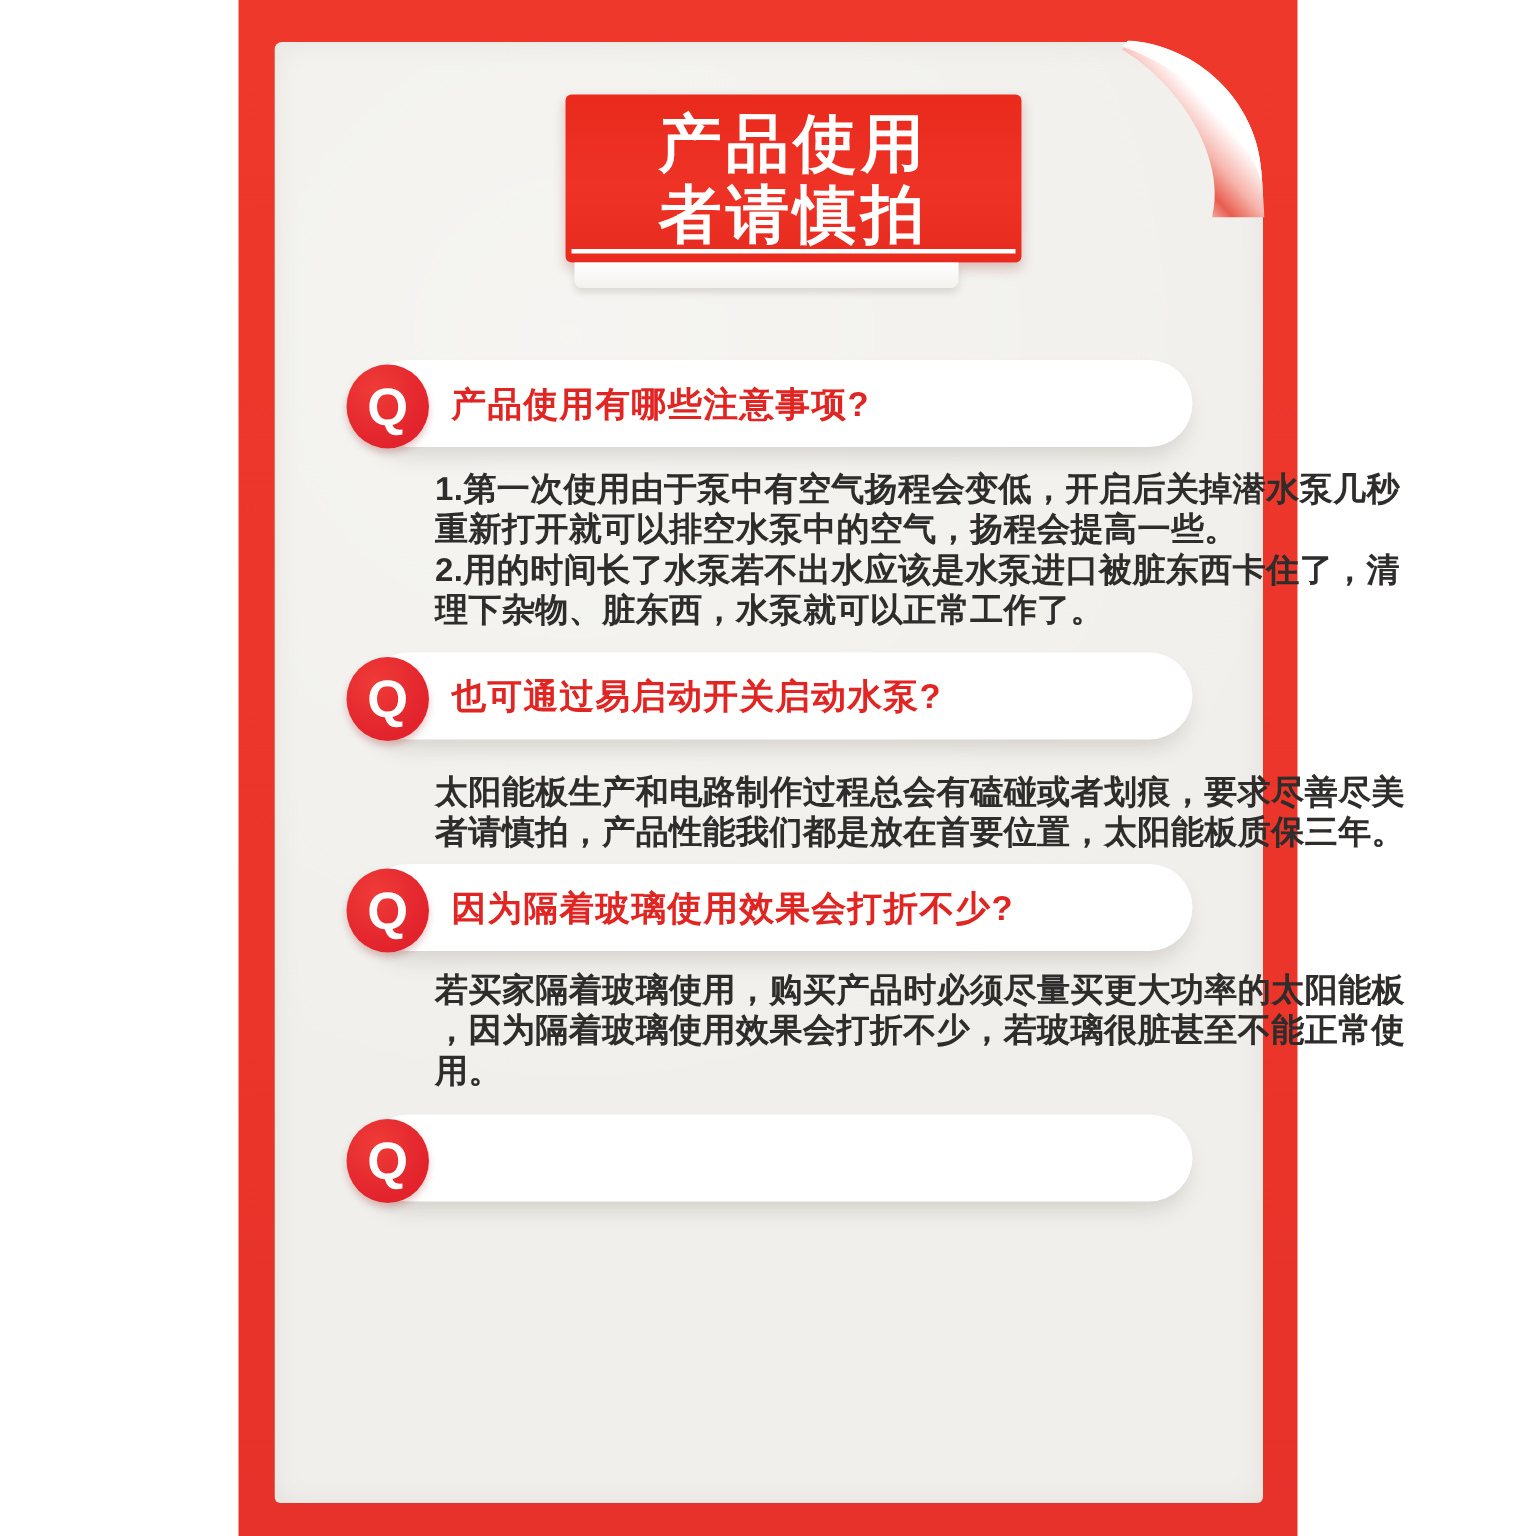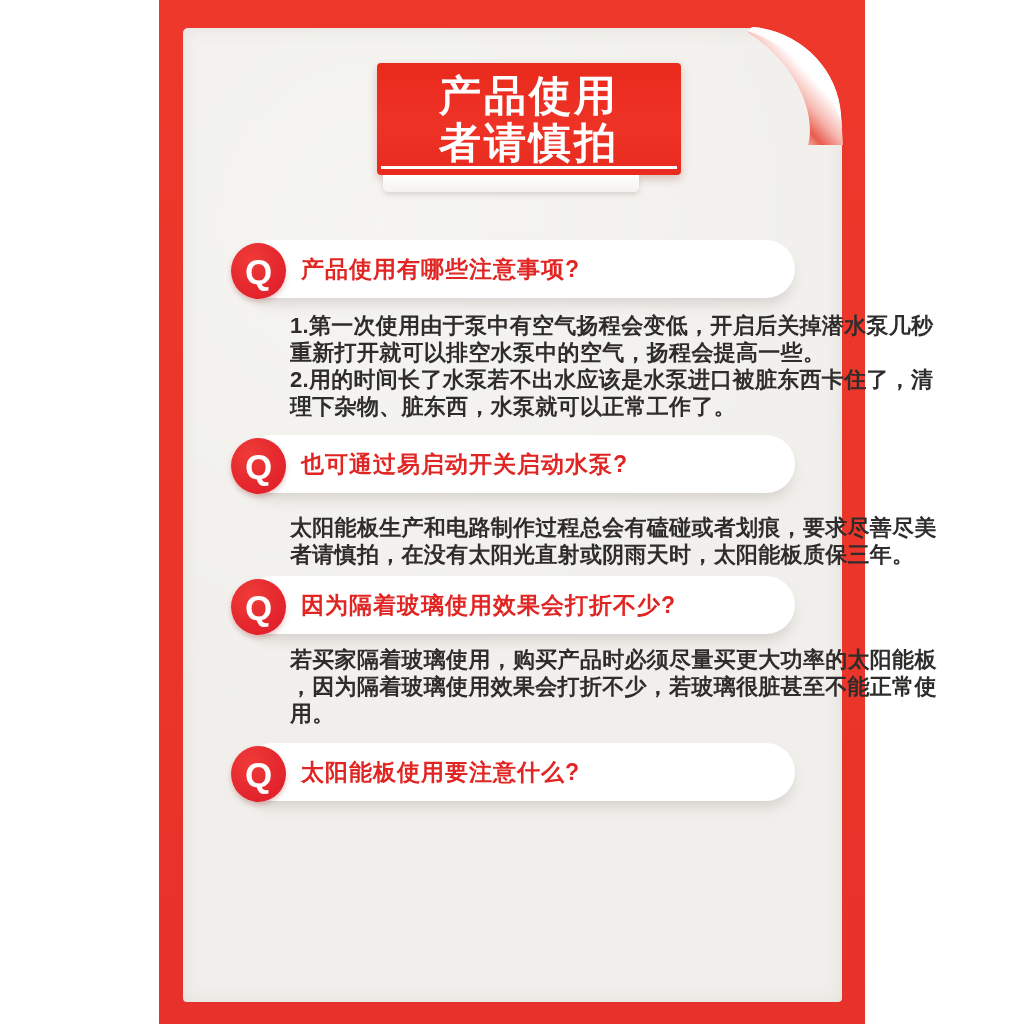--- a/index.html
+++ b/index.html
@@ -117,37 +117,36 @@
   </div>
 
   <div class="qa-section s2">
     <div class="qa-pill">
       <div class="q-circle">
         <span class="q-letter">Q</span>
       </div>
       <span class="q-text">也可通过易启动开关启动水泵?</span>
     </div>
     <div class="answer">太阳能板生产和电路制作过程总会有磕碰或者划痕，要求尽善尽美
-者请慎拍，在没有太阳光直射或阴雨天时，太阳能板质保三年。</div>
+者请慎拍，产品性能我们都是放在首要位置，太阳能板质保三年。</div>
   </div>
 
   <div class="qa-section s3">
     <div class="qa-pill">
       <div class="q-circle">
         <span class="q-letter">Q</span>
       </div>
       <span class="q-text">因为隔着玻璃使用效果会打折不少?</span>
     </div>
     <div class="answer">若买家隔着玻璃使用，购买产品时必须尽量买更大功率的太阳能板
 ，因为隔着玻璃使用效果会打折不少，若玻璃很脏甚至不能正常使
 用。</div>
   </div>
 
   <div class="qa-section s4">
     <div class="qa-pill">
       <div class="q-circle">
         <span class="q-letter">Q</span>
       </div>
-      <span class="q-text">太阳能板使用要注意什么?</span>
     </div>
   </div>
 
 </div>
 
 </body></html>

